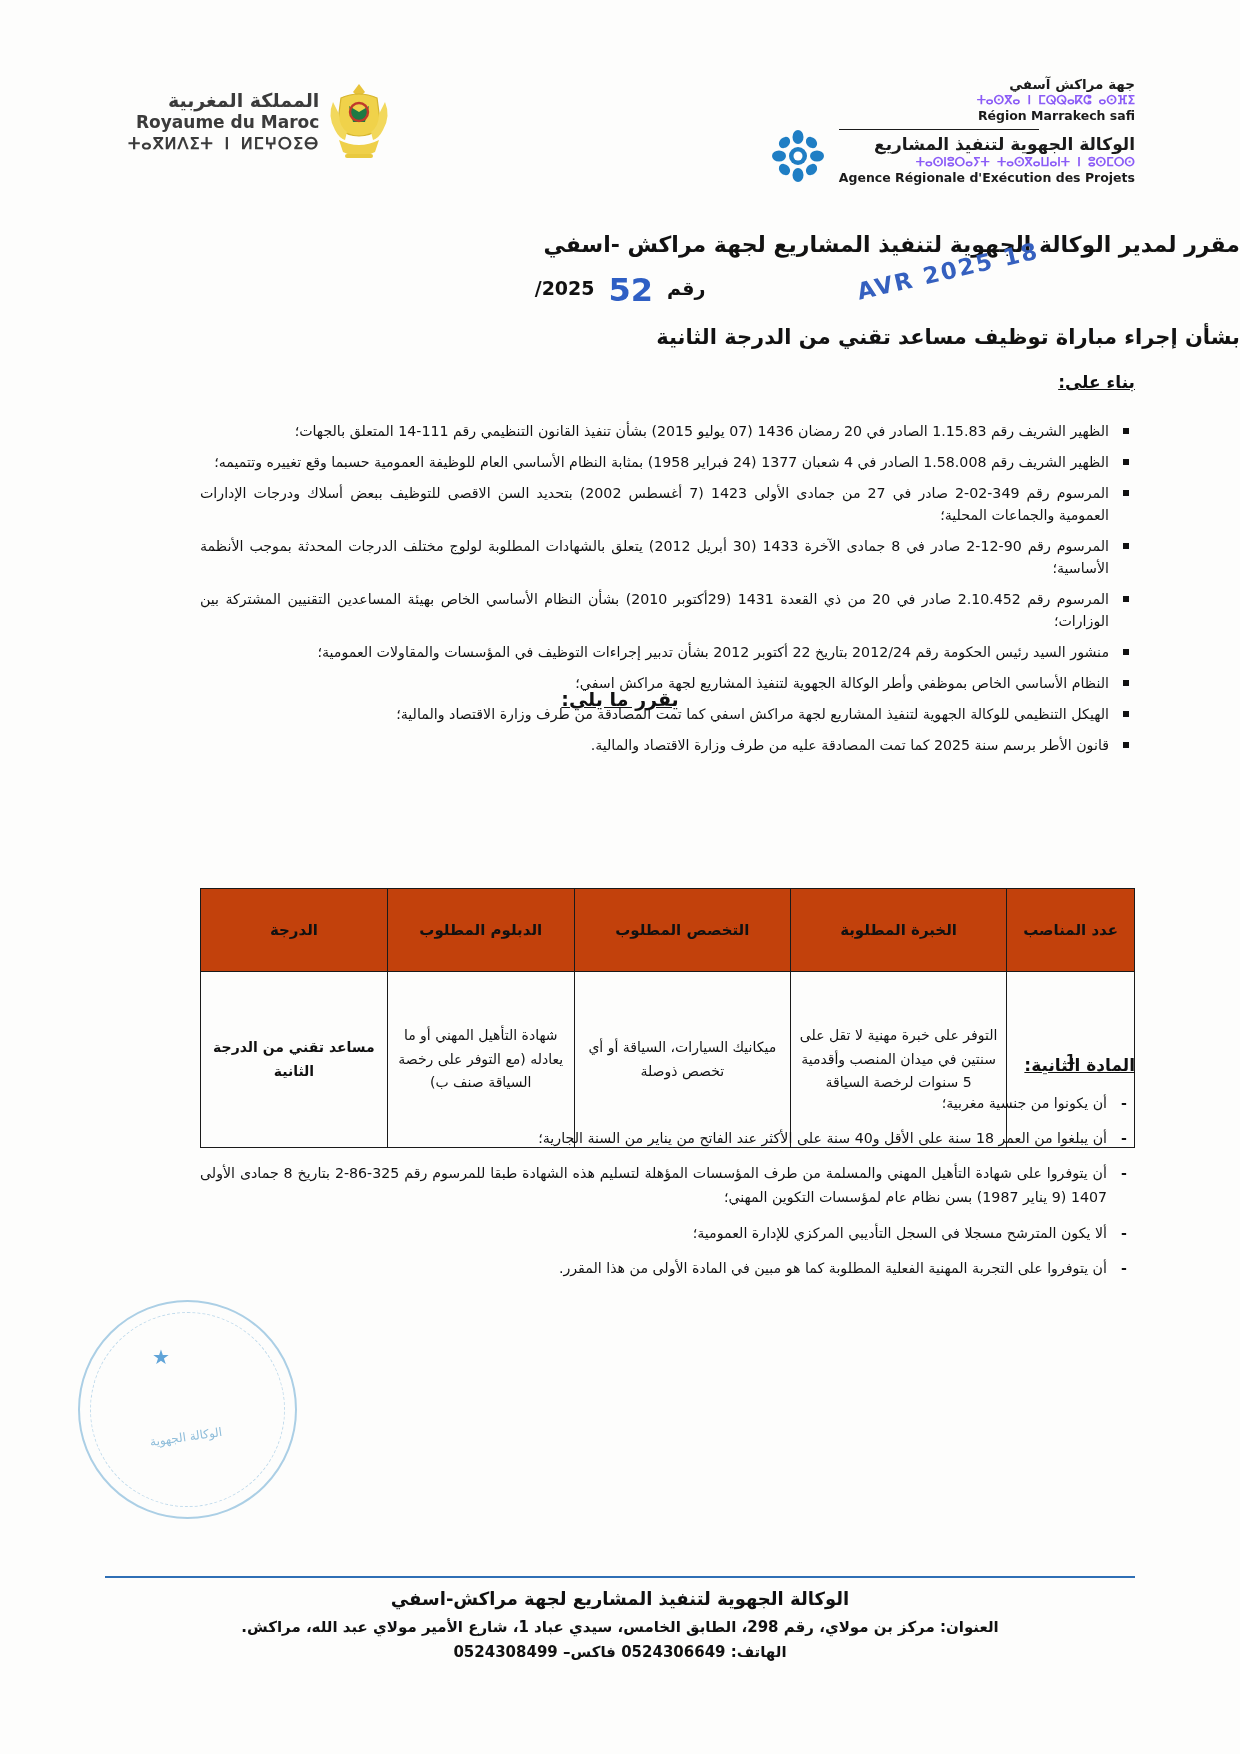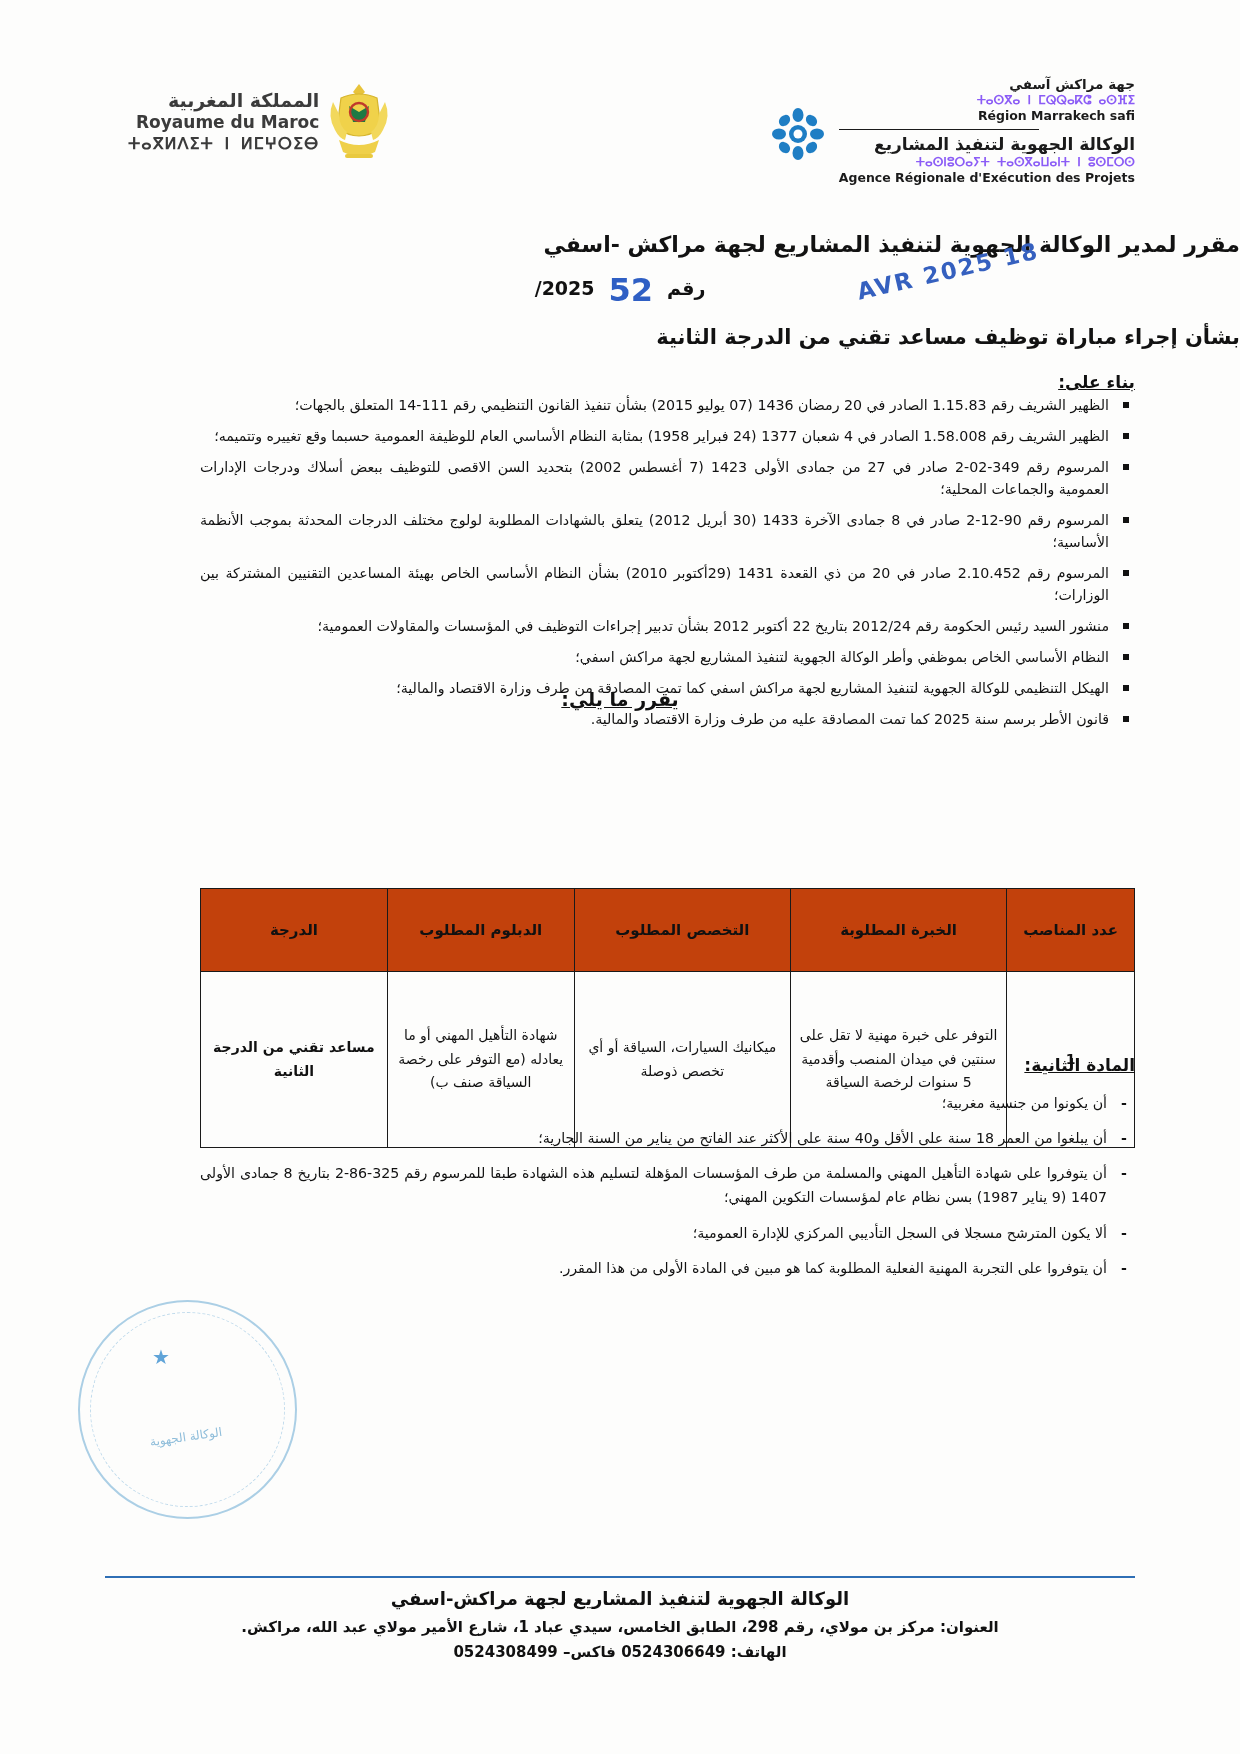--- a/index.html
+++ b/index.html
@@ -10,41 +10,41 @@
   }
   
   .header{position:absolute;top:78px;left:0;width:100%;height:120px;}
   .hdr-left{position:absolute;left:128px;top:0;display:flex;align-items:center;}
   .arms{width:80px;height:86px;position:relative;}
   .arms svg{display:block;}
   .hdr-left-text{direction:rtl;text-align:right;line-height:1.28;}
   .hl-ar{font-size:19px;font-weight:700;color:#3b3b3b;letter-spacing:.5px;}
   .hl-fr{font-size:17px;font-weight:700;color:#3b3b3b;font-family:"DejaVu Sans",sans-serif;}
   .hl-tif{font-size:16px;font-weight:700;color:#3b3b3b;font-family:"DejaVu Sans Mono",monospace;letter-spacing:1px;}
-  .hdr-right{position:absolute;right:105px;top:-2px;display:flex;align-items:center;gap:12px;flex-direction:row-reverse;}
+  .hdr-right{position:absolute;right:105px;top:-2px;display:flex;align-items:flex-end;gap:12px;flex-direction:row-reverse;}
   .hdr-right-text{direction:rtl;text-align:right;}
   .blk{line-height:1.25;}
   .blk .ar{font-size:13.5px;font-weight:700;color:#1b1b1b;}
   .blk .tif{font-size:12px;font-weight:700;color:#8b5cf6;font-family:"DejaVu Sans Mono",monospace;}
   .blk .fr{font-size:12.5px;font-weight:700;color:#1b1b1b;}
   .blk.b2 .ar{font-size:17px;}
   .hdr-sep{border-top:1.5px solid #1b1b1b;margin:5px 0 4px 0;width:200px;margin-right:auto;}
   .star-logo{width:58px;height:58px;margin-top:6px;}
   
   .title-wrap{position:absolute;top:232px;left:0;width:100%;direction:rtl;}
   .title-line{font-size:22px;font-weight:700;color:#121212;letter-spacing:.2px;}
   .title-num{margin-top:12px;font-size:19px;font-weight:700;display:flex;justify-content:center;align-items:center;gap:14px;direction:rtl;}
   .num-hand{color:#2f5fc4;font-size:32px;font-weight:700;font-family:"DejaVu Sans",sans-serif;transform:translateY(2px);}
   .title-sub{margin-top:18px;font-size:21px;font-weight:700;color:#121212;}
   .datestamp{position:absolute;left:855px;top:258px;color:#3560bf;font-size:23px;font-weight:700;
     transform:rotate(-13deg);letter-spacing:2px;font-family:"DejaVu Sans",sans-serif;}
   
   .sec-label{direction:rtl;text-align:right;font-size:17px;font-weight:700;text-decoration:underline;}
   .basis{position:absolute;top:372px;right:105px;width:935px;direction:rtl;}
-  .bullets{list-style:none;margin:2px 0 0 0;padding:0;}
+  .bullets{list-style:none;margin:28px 0 0 0;padding:0;}
   .bullets li{position:relative;padding-right:26px;margin-bottom:9px;font-size:14.2px;line-height:1.55;text-align:justify;}
   .bullets li:before{content:"";position:absolute;right:6px;top:8px;width:6px;height:6px;background:#111;}
   .decides{position:absolute;top:688px;left:0;width:100%;text-align:center;}
   .decides span{font-size:19px;font-weight:700;text-decoration:underline;direction:rtl;}
   .art1{position:absolute;top:742px;right:105px;width:935px;direction:rtl;font-size:14.2px;line-height:1.75;text-align:justify;}
   .art1 .lbl{font-weight:700;text-decoration:underline;}
   .art1 .dt{font-weight:700;text-decoration:underline;}
   
   table.grid{position:absolute;top:888px;right:105px;width:935px;border-collapse:collapse;direction:rtl;}
   table.grid th,table.grid td{border:1.6px solid #1a1a1a;text-align:center;vertical-align:middle;padding:10px 8px;}

